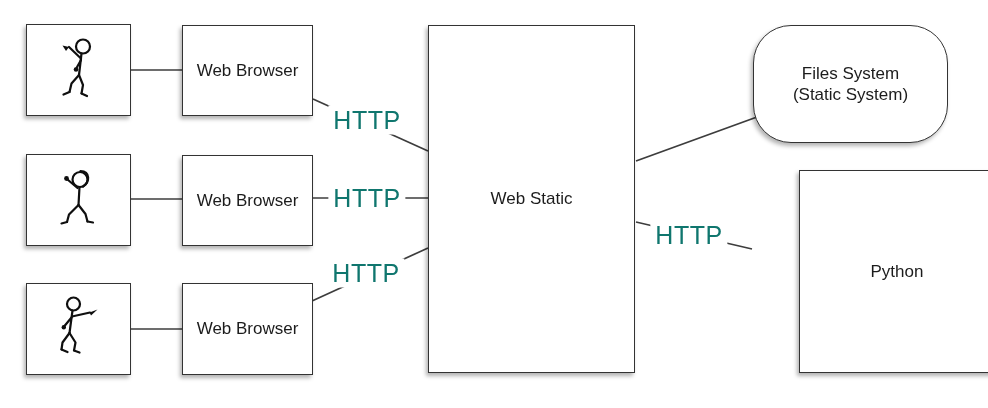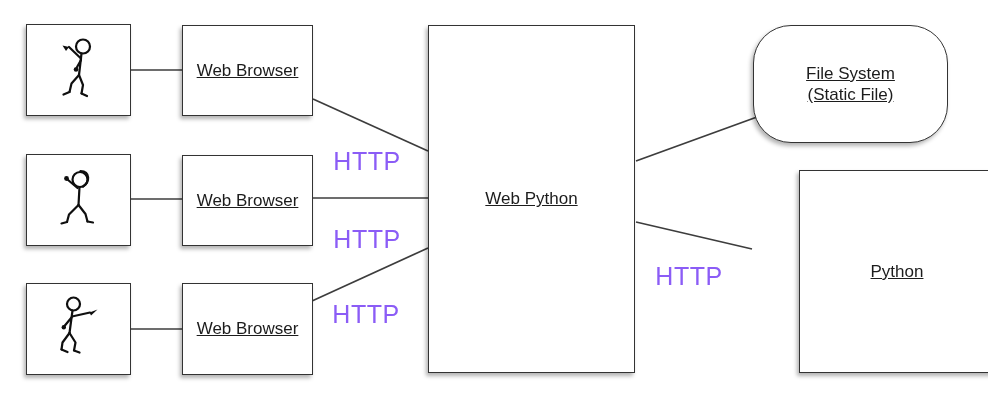--- a/index.html
+++ b/index.html
@@ -27,21 +27,21 @@
     background:#ffffff;
     border:1.8px solid var(--border);
     box-shadow:-2px 3px 4px rgba(0,0,0,0.30);
     display:flex;align-items:center;justify-content:center;
     box-sizing:border-box;
     z-index:2;
     text-align:center;
     font-size:17px;
     line-height:1.25;
   }
-  .node .lbl{display:block;text-decoration:underline;}
+  .node .lbl{display:block;}
   
   .user-box{left:26px;width:105px;height:92px;}
   #user-1{top:24px;}
   #user-2{top:154px;}
   #user-3{top:283px;}
   
   .browser-box{left:182px;width:131px;}
   #browser-1{top:25px;height:91px;}
   #browser-2{top:155px;height:91px;}
   #browser-3{top:283px;height:92px;}
@@ -50,24 +50,23 @@
   #file-system{left:753px;top:25px;width:195px;height:118px;border-radius:38px;}
   #python-app{left:752px;top:170px;width:196px;height:203px;margin-left:47px;}
   
   .edge-label{
     position:absolute;
     transform:translate(-50%,-50%);
     background:var(--bg);
     padding:0 5px;
     font-size:25px;
     letter-spacing:0.5px;
-    color:#8b5cf6;
+    color:#0f766e;
     z-index:3;
     white-space:nowrap;
-    margin-top:41px;
   }
   #http-label-1{left:367px;top:120px;}
   #http-label-2{left:367px;top:198px;}
   #http-label-3{left:366px;top:273px;}
   #wsgi-label{left:689px;top:235px;}
   
   .figure{width:46px;height:66px;display:block;}
   .figure .stroke{fill:none;stroke:#0f0f0f;stroke-width:2.2;stroke-linecap:round;stroke-linejoin:round;}
   .figure .solid{fill:#0f0f0f;stroke:none;}
 </style>
@@ -135,27 +134,27 @@
     <span class="lbl">Web Browser</span>
   </div>
   <div class="node browser-box" id="browser-2">
     <span class="lbl">Web Browser</span>
   </div>
   <div class="node browser-box" id="browser-3">
     <span class="lbl">Web Browser</span>
   </div>
 
   <div class="node" id="web-server">
-    <span class="lbl">Web Python</span>
+    <span class="lbl">Web Static</span>
   </div>
 
   <div class="node" id="file-system">
     <span class="lbl">
-      <span style="display:block;">File System</span>
-      <span style="display:block;">(Static File)</span>
+      <span style="display:block;">Files System</span>
+      <span style="display:block;">(Static System)</span>
     </span>
   </div>
 
   <div class="node" id="python-app">
     <span class="lbl">
       <span style="display:block;">Python</span>
     </span>
   </div>
 
   <div class="edge-label" id="http-label-1">HTTP</div>

